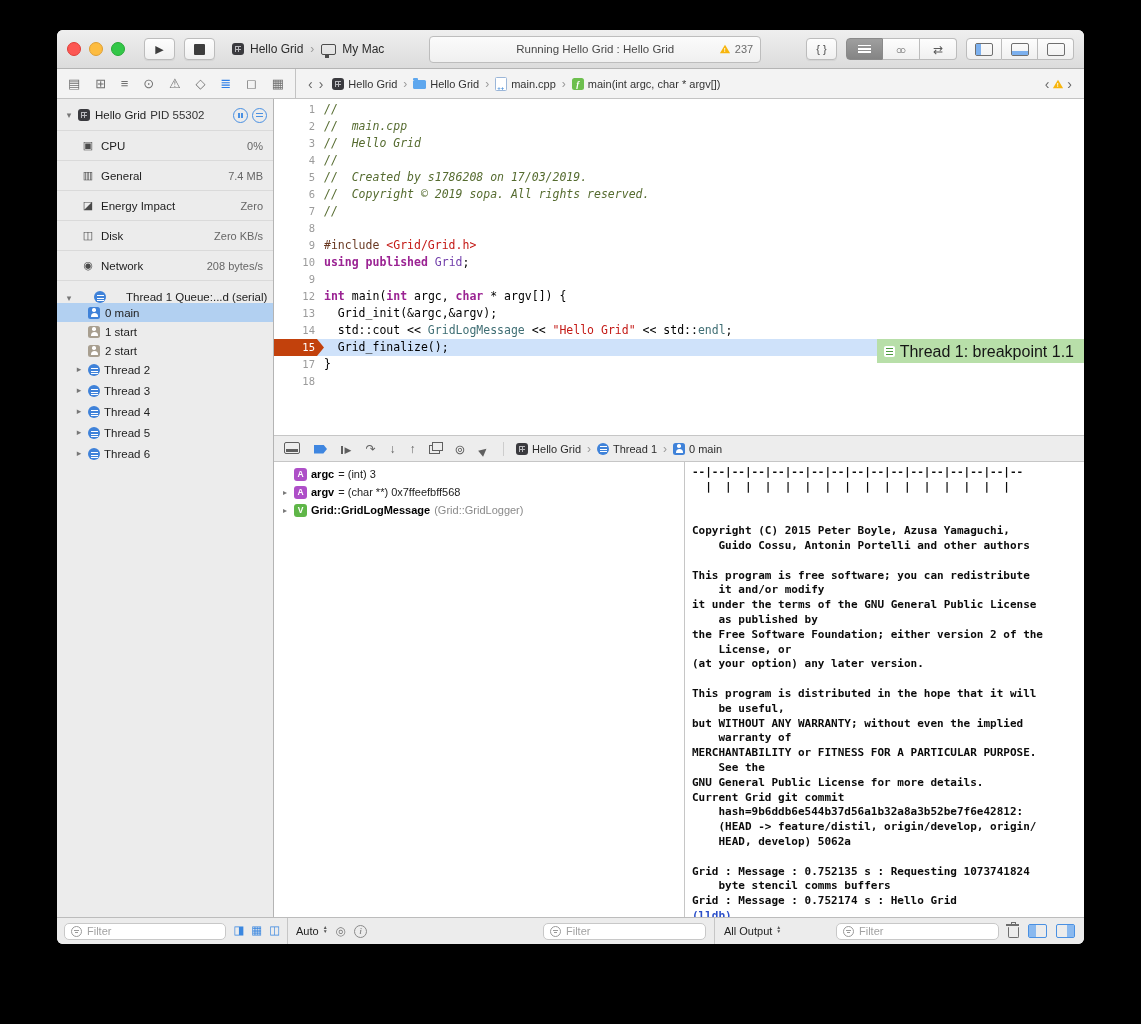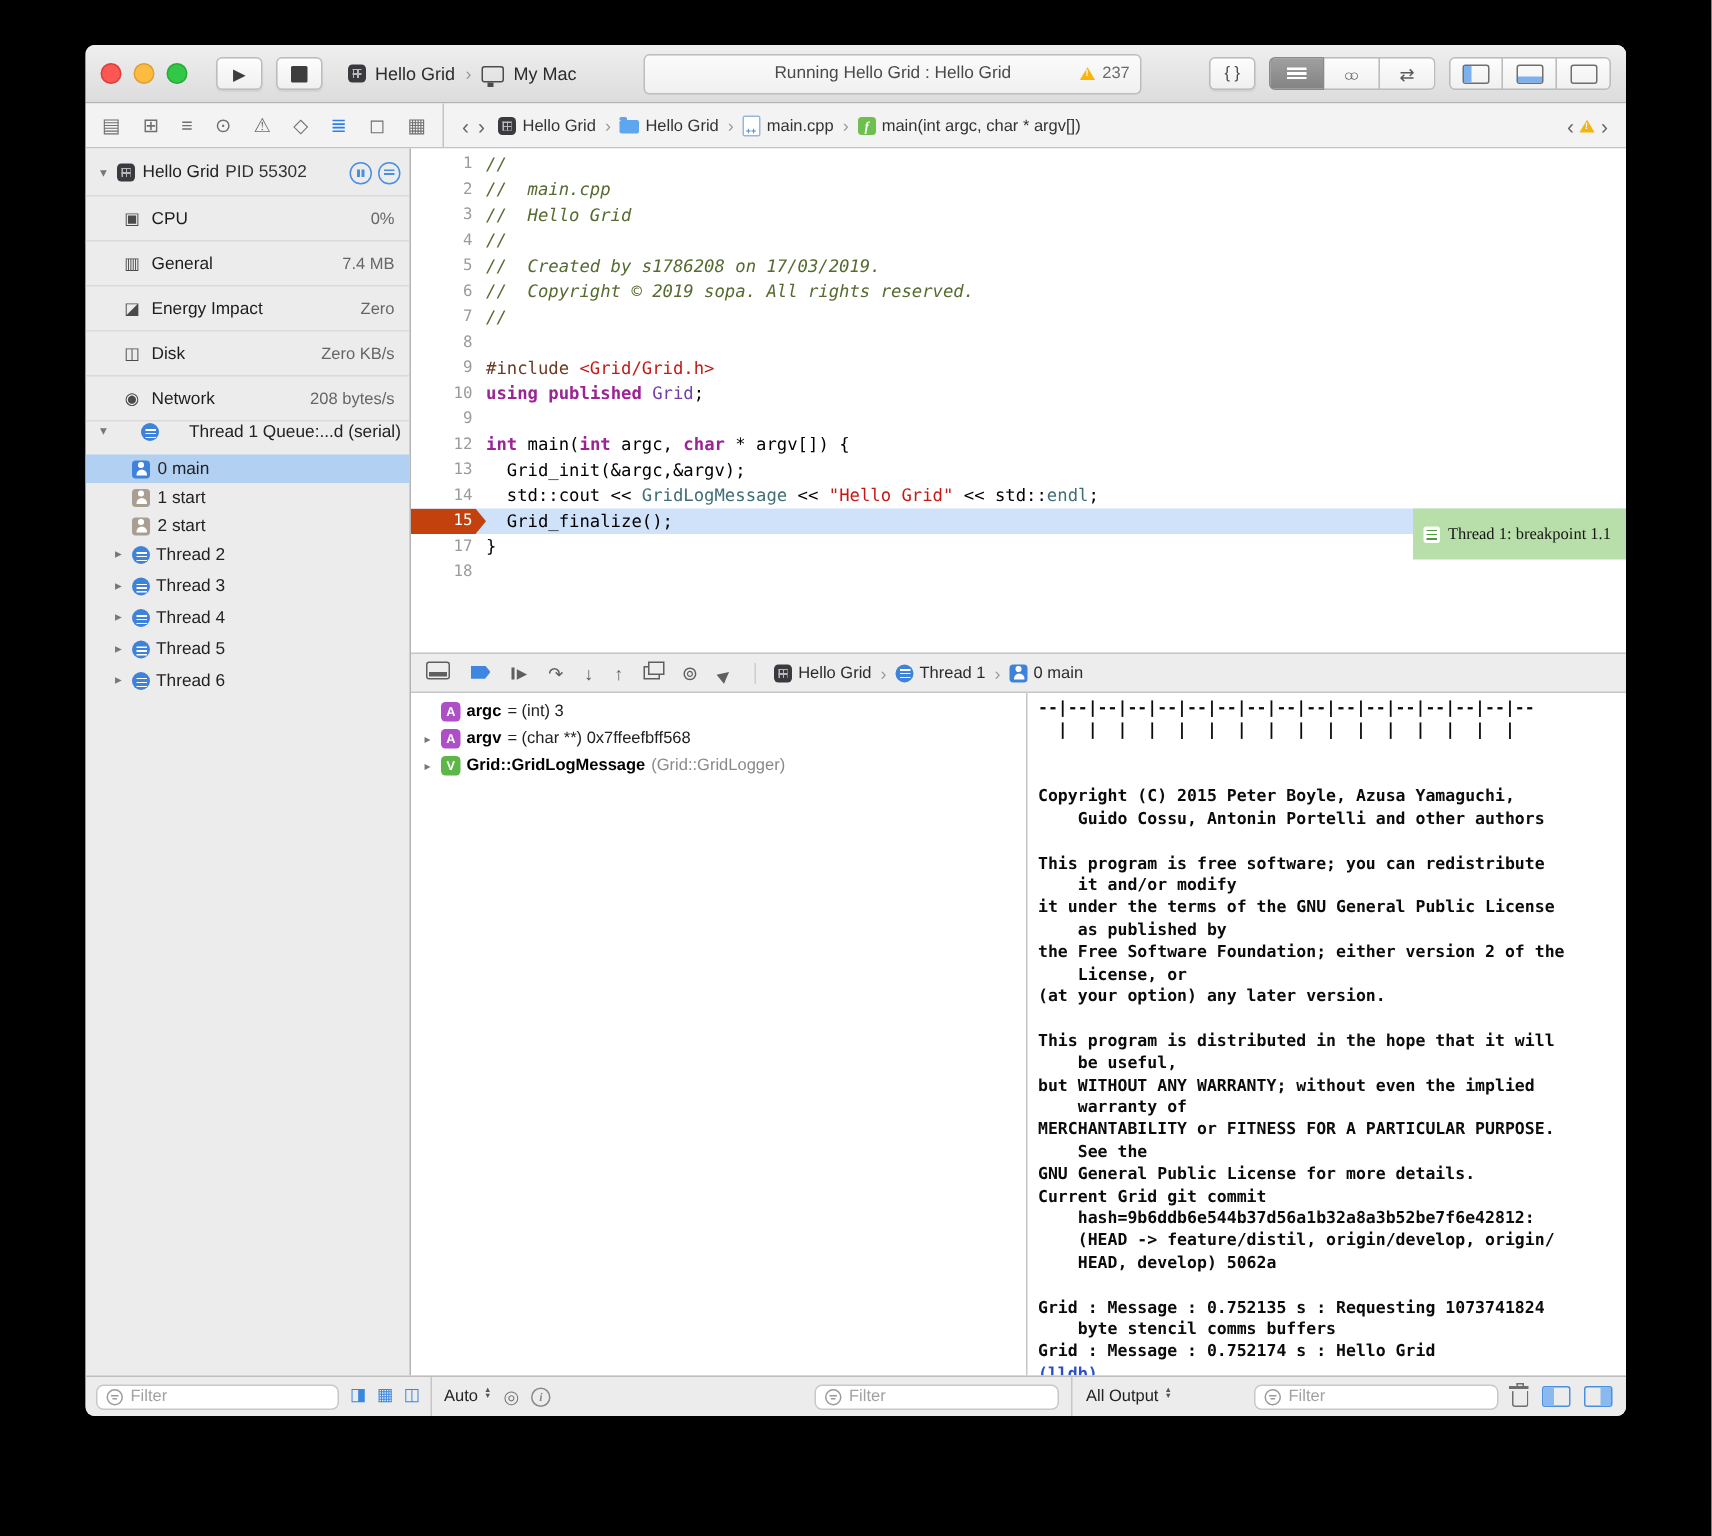--- a/index.html
+++ b/index.html
@@ -82,21 +82,21 @@
   .pause-process-icon{width:13px;height:13px;border-radius:50%;border:1px solid #4a90e2;display:inline-flex;align-items:center;justify-content:center;flex:none}
   .pause-process-icon::before{content:"";width:1.5px;height:5px;background:#4a90e2;box-shadow:3px 0 0 #4a90e2;margin-right:3px}
   .process-view-icon{width:13px;height:13px;border-radius:50%;border:1px solid #4a90e2;position:relative;flex:none}
   .process-view-icon::after{content:"";position:absolute;left:3px;right:3px;top:4px;height:5px;background:repeating-linear-gradient(180deg,#4a90e2 0 1px,transparent 1px 2.5px)}
   .gauges{margin-top:3px}
   .gauge-row{height:29px;display:flex;align-items:center;border-bottom:1px solid #dadada;padding:0 10px 0 24px;gap:6px}
   .gauge-row:first-child{border-top:1px solid #dadada}
   .gauge-glyph{width:14px;text-align:center;color:#4a4a4a;font-size:11px}
   .gauge-label{color:#1d1d1d}
   .gauge-value{margin-left:auto;color:#666;font-size:11px}
-  .thread-header{height:21px;display:flex;align-items:flex-start;gap:20px;padding:1px 5px 0 7px}
+  .thread-header{height:21px;display:flex;align-items:flex-end;gap:20px;padding:1px 5px 0 7px}
   .th-label{white-space:nowrap;overflow:hidden;text-overflow:ellipsis}
   .frame-row{height:19px;display:flex;align-items:center;gap:5px;padding-left:31px}
   .frame-row.selected{background:#b2d0f1}
   .thread-row{height:20px;display:flex;align-items:flex-start;gap:4px;padding-left:17px;margin-top:1px}
   #threads{margin-top:4px}
 
   
   .main-col{flex:1;display:flex;flex-direction:column;min-width:0}
   .editor{height:334px;flex:none;background:#fff;overflow:hidden;font-family:"DejaVu Sans Mono",monospace;padding-top:2px}
   .code-line{display:flex;height:17px;line-height:17px;position:relative}
@@ -105,21 +105,21 @@
   .bp-num{background:#c2410c;color:#fff;clip-path:polygon(0 0,86% 0,100% 50%,86% 100%,0 100%)}
   .code-text{white-space:pre;font-size:11.5px;flex:1;min-width:0}
   .tok-c{color:#556b2f;font-style:italic}
   .tok-p{color:#6a3a23}
   .tok-s{color:#c41a16}
   .tok-k{color:#9b2393;font-weight:bold}
   .tok-t{color:#703daa}
   .tok-u{color:#3f6e74}
   .tok-num{color:#1c00cf}
   .tok-d{color:#000}
-  .bp-annot{position:absolute;right:0;top:0;height:34px;display:flex;align-items:center;gap:5px;padding:0 10px 0 7px;background:#b8dfa9;font-family:Liberation Serif, serif;font-size:11px;color:#161616}
+  .bp-annot{position:absolute;right:0;top:0;height:24px;display:flex;align-items:center;gap:5px;padding:0 10px 0 7px;background:#b8dfa9;font-family:Liberation Sans, sans-serif;font-size:16px;color:#161616}
   .annot-icon{width:11px;height:11px;background:#fff;border-radius:2px;display:inline-flex;align-items:center;justify-content:center;flex:none}
   .annot-icon::before{content:"";width:7px;height:7px;background:repeating-linear-gradient(180deg,#4e9a41 0 1px,transparent 1px 3px)}
 
   
   .debug-bar{height:27px;flex:none;background:#ededed;border-top:1px solid #c6c6c6;border-bottom:1px solid #c6c6c6;display:flex;align-items:center;padding:0 10px;gap:14px;box-sizing:border-box}
   .dbg-glyph{font-size:12px;color:#5f5f5f;line-height:1}
   .hidearea-icon{width:14px;height:10px;border:1px solid #5f5f5f;border-radius:2px;position:relative;display:inline-block}
   .hidearea-icon::after{content:"";position:absolute;left:1px;right:1px;bottom:1px;height:3px;background:#5f5f5f}
   .bptag-icon{width:13px;height:9px;background:#3f86e0;clip-path:polygon(0 0,72% 0,100% 50%,72% 100%,0 100%);display:inline-block}
   .continue-icon{display:inline-flex;align-items:center;gap:1.5px}

